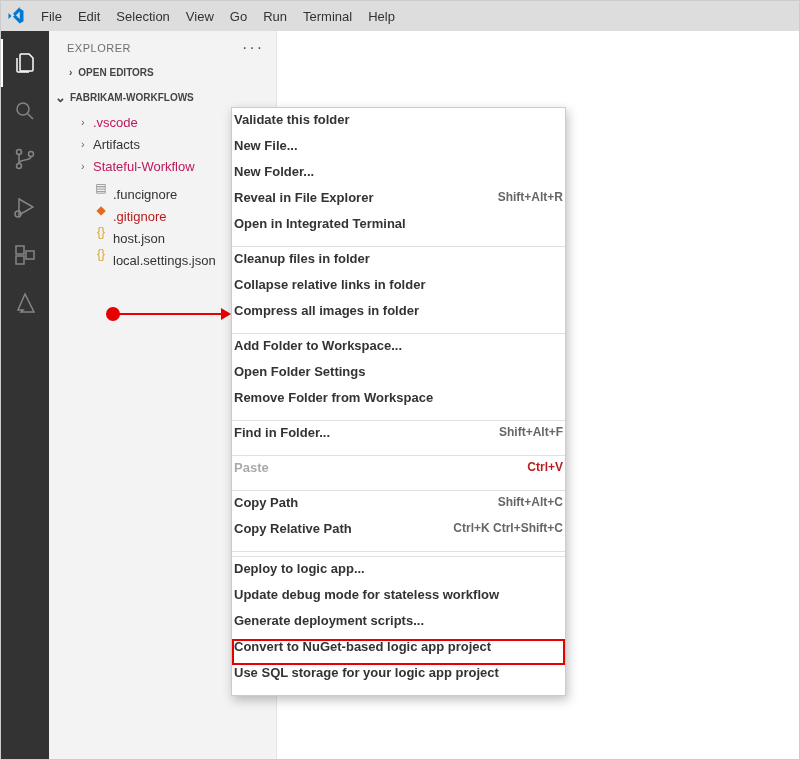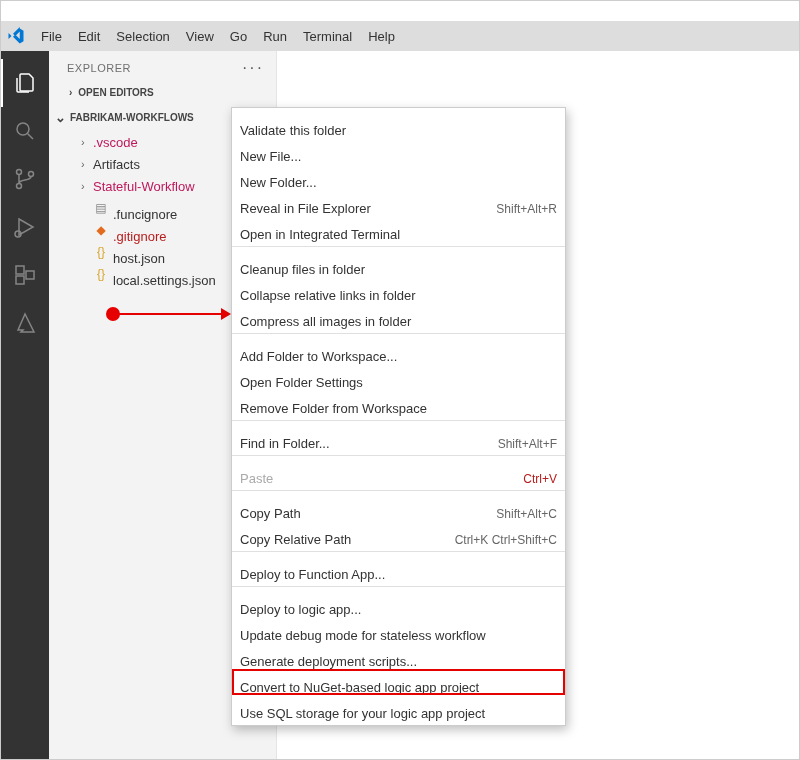--- a/index.html
+++ b/index.html
@@ -1,19 +1,19 @@
 <!DOCTYPE html>
 <html><head>
   <meta charset="utf-8">
   <style>
     * { margin:0; padding:0; box-sizing:border-box; font-family: "Segoe UI", Arial, sans-serif; }
     body { width:800px; height:760px; background:#fff; overflow:hidden; position:relative; border:1px solid #ccc; }
 
     
-    .menubar { height:30px; background:#ddd; display:flex; align-items:center; padding:0 6px; font-size:13px; color:#333;margin-top:20px; }
+    .menubar { height:30px; background:#ddd; display:flex; align-items:center; padding:0 6px; font-size:13px; color:#333; }
     .menubar .vsc-logo { width:18px; height:18px; margin-right:8px; }
     .menubar .menu-item { padding:0 8px; cursor:pointer; }
 
     .main { display:flex; height:calc(100% - 30px); }
 
     
     .activity-bar { width:48px; background:#333333; display:flex; flex-direction:column; align-items:center; padding-top:8px; }
     .activity-bar .act-item { width:48px; height:48px; display:flex; align-items:center; justify-content:center; color:#858585; cursor:pointer; position:relative; }
     .activity-bar .act-item.active { color:#fff; }
     .activity-bar .act-item.active::before { content:""; position:absolute; left:0; top:0; bottom:0; width:2px; background:#fff; }
@@ -43,21 +43,21 @@
     .editor { flex:1; background:#fff; position:relative; }
 
     
     .arrow { position:absolute; left:105px; top:305px; width:130px; height:16px; z-index:5; }
     .arrow .dot { width:14px; height:14px; background:#e60000; border-radius:50%; position:absolute; left:0; top:1px; }
     .arrow .line { position:absolute; left:12px; top:7px; width:105px; height:2px; background:#e60000; }
     .arrow .head { position:absolute; left:115px; top:2px; width:0; height:0; border-left:10px solid #e60000; border-top:6px solid transparent; border-bottom:6px solid transparent; }
 
     
     .context-menu { position:absolute; left:230px; top:106px; width:335px; background:#fff; border:1px solid #ccc; box-shadow:2px 4px 10px rgba(0,0,0,0.25); font-size:13px; color:#333; z-index:10; padding:4px 0; }
-    .context-menu .mi { display:flex; align-items:flex-end; justify-content:space-between; height:26px; padding:0 8px; cursor:pointer; }
+    .context-menu .mi { display:flex; align-items:flex-start; justify-content:space-between; height:26px; padding:0 2px; cursor:pointer;font-weight:bold; }
     .context-menu .mi .sc { color:#666; font-size:12px; }
     .context-menu .mi.disabled { color:#aaa; cursor:default; }
     .context-menu .mi.disabled .sc { color:#b91c1c; }
     .context-menu .sep { height:1px; background:#e0e0e0; margin:4px 0; }
     .context-menu .mi.highlight { outline:2px solid #e60000; outline-offset:-2px; }
   </style>
 </head>
 <body>
 
 <div class="menubar">
@@ -221,23 +221,20 @@
   <div class="sep"></div>
   <div class="mi">
       <span>Copy Path</span>
       <span class="sc">Shift+Alt+C</span>
     </div>
   <div class="mi">
       <span>Copy Relative Path</span>
       <span class="sc">Ctrl+K Ctrl+Shift+C</span>
     </div>
   <div class="sep"></div>
-  <div class="mi">
-      <span>Deploy to Function App...</span>
-    </div>
   <div class="sep"></div>
   <div class="mi">
       <span>Deploy to logic app...</span>
     </div>
   <div class="mi">
       <span>Update debug mode for stateless workflow</span>
     </div>
   <div class="mi">
       <span>Generate deployment scripts...</span>
     </div>

